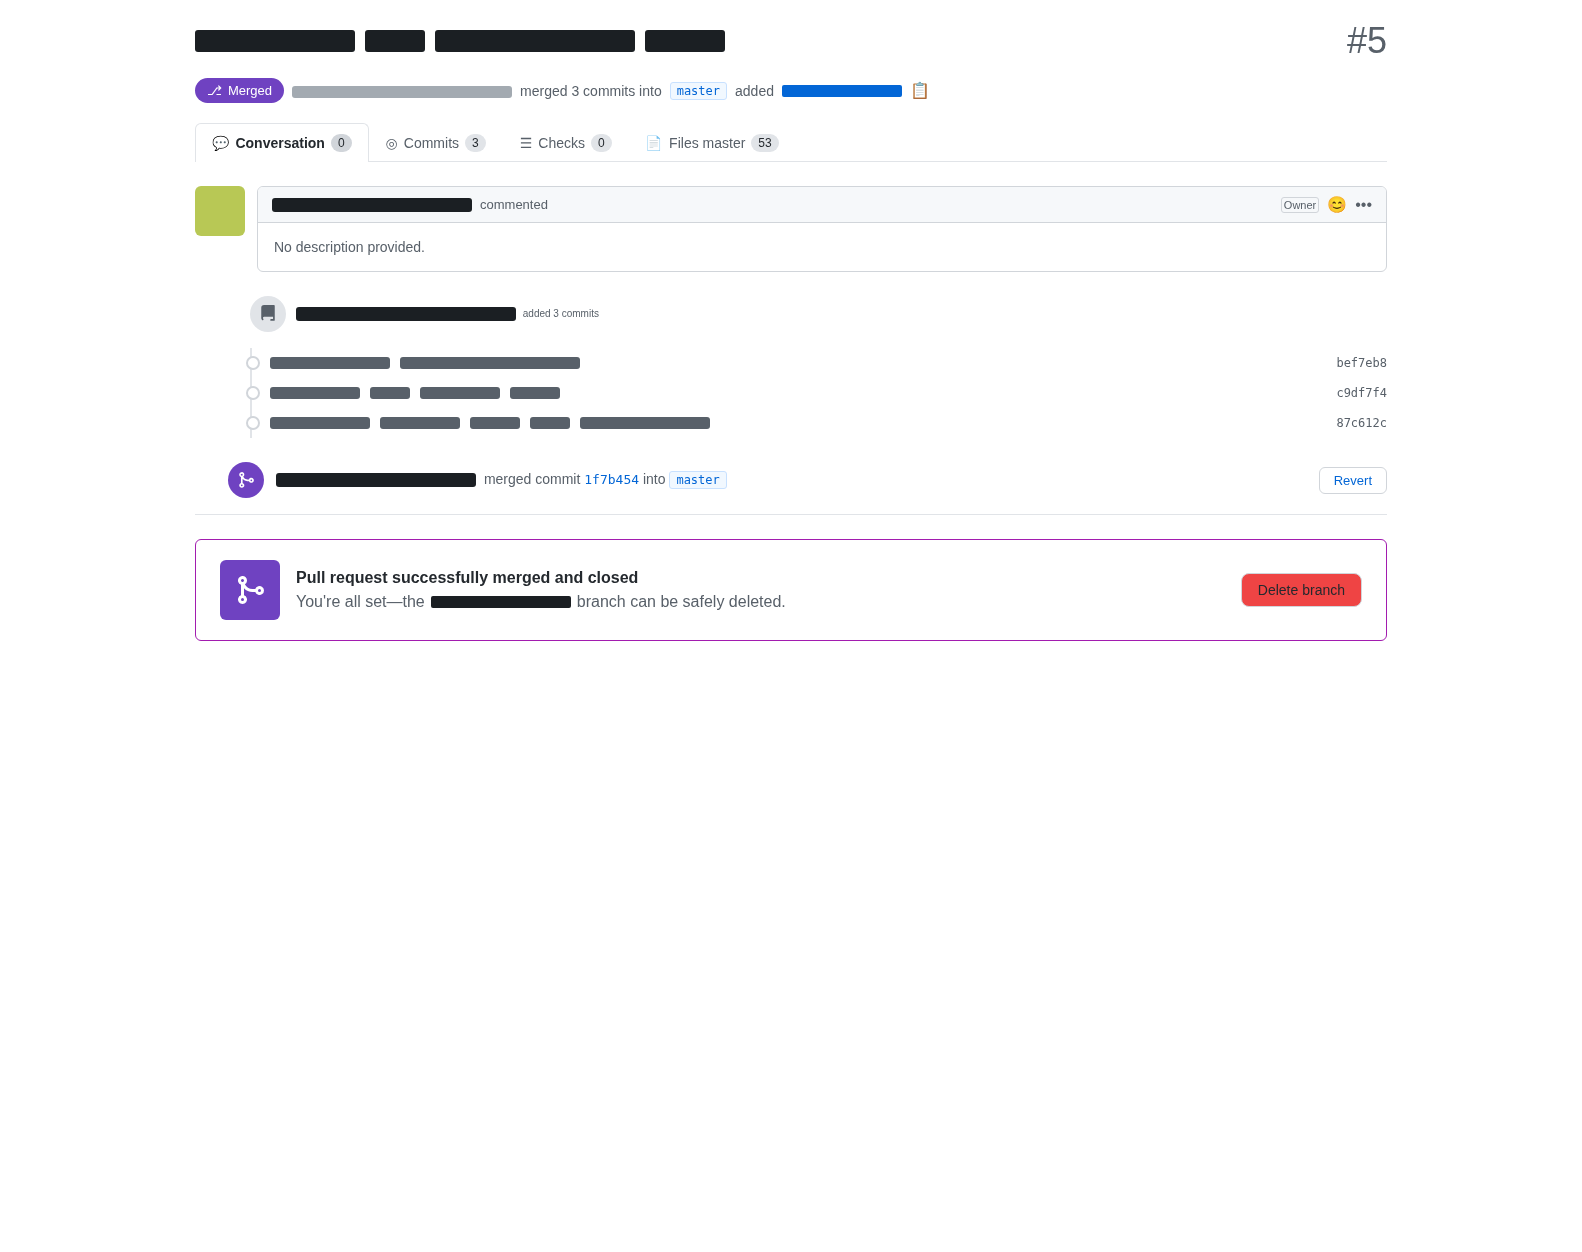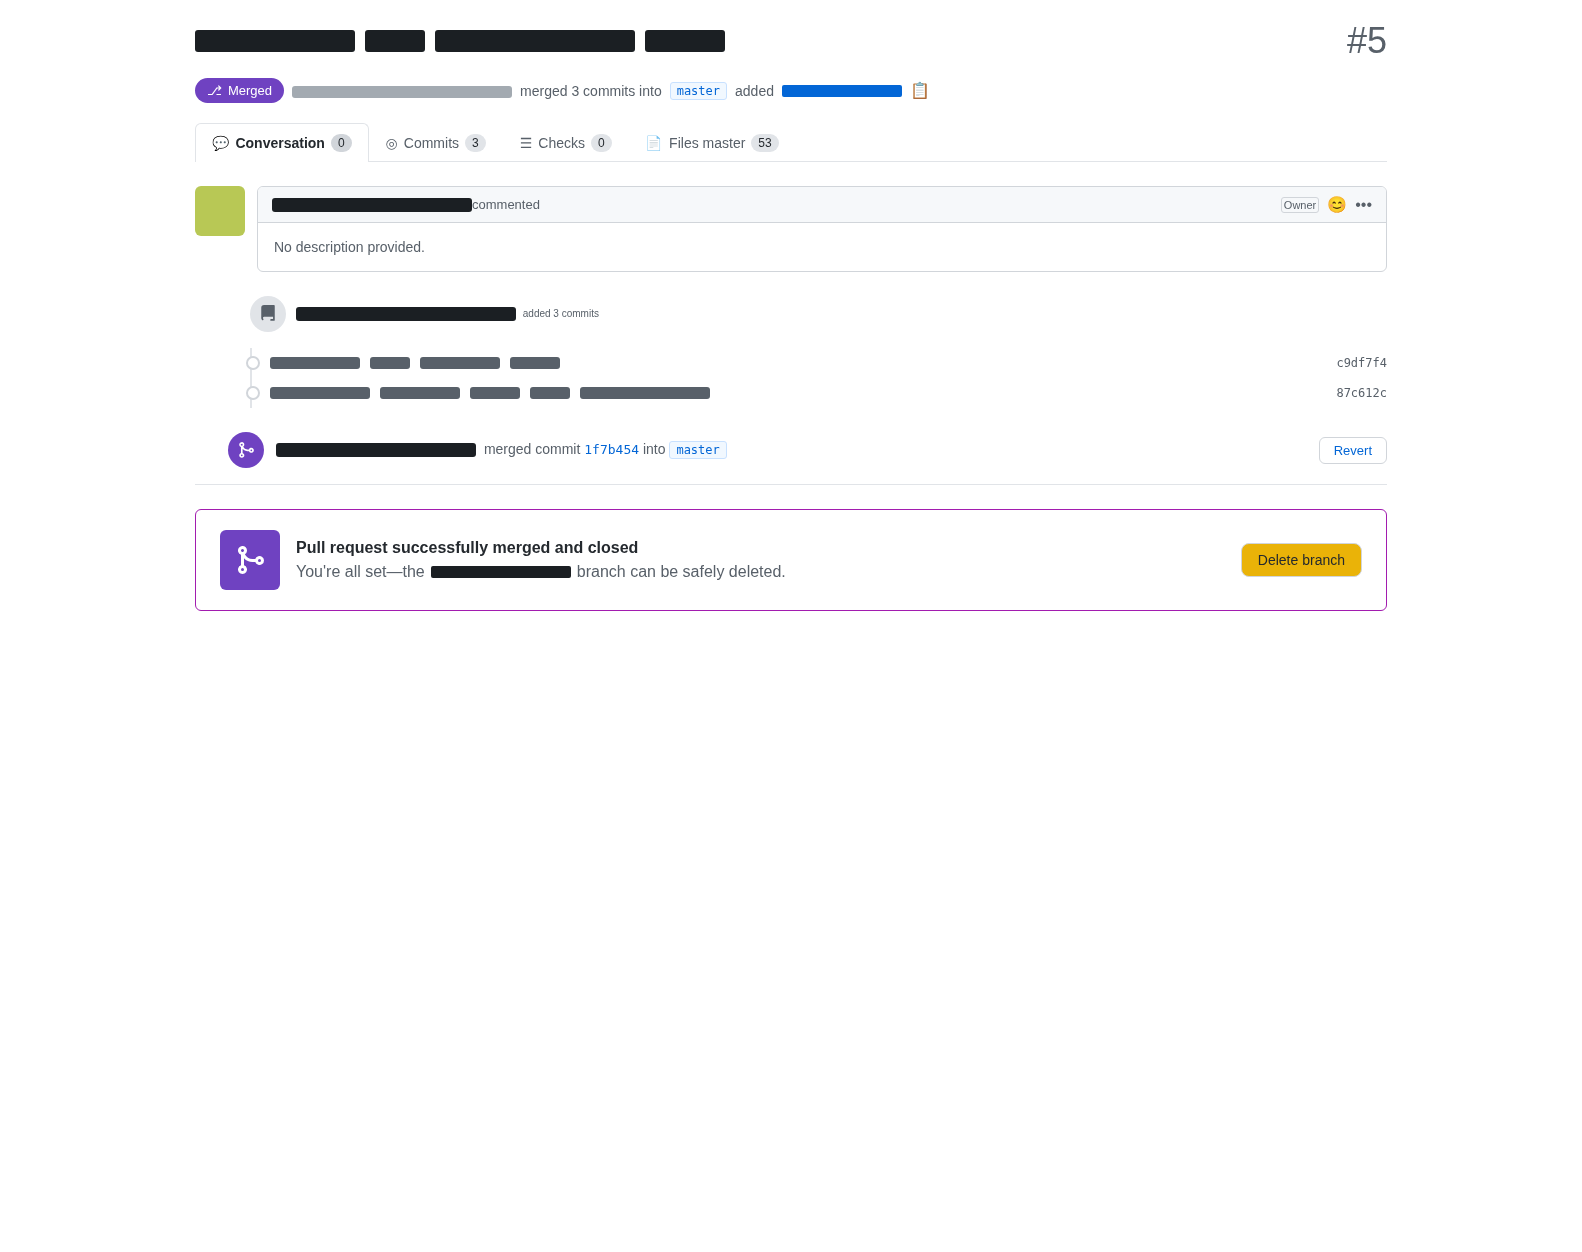--- a/index.html
+++ b/index.html
@@ -27,21 +27,21 @@
     .tab.active { background: #fff; border-color: #e1e4e8; border-radius: 6px 6px 0 0; color: #24292e; font-weight: 600; }
     .tab-count { background: #e1e4e8; border-radius: 20px; padding: 2px 7px; font-size: 12px; font-weight: 500; color: #24292e; }
     .tab.active .tab-count { background: #d1d5da; }
     .main-content { flex: 1; }
 
     
     .comment-container { display: flex; gap: 12px; margin-bottom: 24px; }
     .avatar { width: 50px; height: 50px; background: #b8c855; border-radius: 6px; flex-shrink: 0; }
     .comment-box { flex: 1; border: 1px solid #d1d5da; border-radius: 6px; overflow: hidden; }
     .comment-header { display: flex; align-items: center; justify-content: space-between; background: #f6f8fa; border-bottom: 1px solid #d1d5da; padding: 8px 14px; }
-    .comment-header-left { display: flex; align-items: center; gap: 0; }
+    .comment-header-left { display: flex; align-items: center; gap: 8px; }
     .username-block { height: 14px; width: 200px; background: #1b1f23; border-radius: 3px; display: inline-block; }
     .commented-text { color: #586069; font-size: 13px; }
     .owner-badge { border: 1px solid #d1d5da; border-radius: 3px; padding: 1px 2px; font-size: 11px; color: #586069; }
     .comment-header-right { display: flex; align-items: center; gap: 8px; color: #586069; }
     .emoji-btn { cursor: pointer; font-size: 16px; }
     .more-btn { cursor: pointer; font-size: 16px; }
     .comment-body { padding: 16px; color: #586069; font-size: 14px; }
 
     
     .commits-section { margin-bottom: 24px; }
@@ -69,21 +69,21 @@
     
     .divider { border: none; border-top: 1px solid #e1e4e8; margin: 16px 0; }
 
     
     .merge-success-box { display: flex; align-items: center; gap: 16px; background: #fff; border: 1px solid #a21caf; border-radius: 6px; padding: 20px 24px; margin-top: 24px; }
     .merge-success-icon { width: 60px; height: 60px; background: #6f42c1; border-radius: 6px; display: flex; align-items: center; justify-content: center; color: #fff; font-size: 28px; flex-shrink: 0; }
     .merge-success-text { flex: 1; }
     .merge-success-title { font-weight: 600; font-size: 16px; margin-bottom: 6px; }
     .merge-success-desc { color: #586069; font-size: 16px; display: flex; align-items: center; gap: 6px; }
     .branch-desc-block { height: 12px; width: 140px; background: #1b1f23; border-radius: 2px; display: inline-block; vertical-align: middle; }
-    .delete-branch-btn { border: 1px solid #d1d5da; border-radius: 8px; padding: 8px 16px; background: #eab308; color: #24292e; font-size: 14px; cursor: pointer; font-weight: 500; white-space: nowrap; }
+    .delete-branch-btn { border: 1px solid #d1d5da; border-radius: 8px; padding: 8px 16px; background: #ef4444; color: #24292e; font-size: 14px; cursor: pointer; font-weight: 500; white-space: nowrap; }
   </style>
 </head>
 <body>
 
 <div class="page">
 
   <div class="pr-header">
     <div class="pr-title-blocks">
       <div class="title-block" style="width:160px"></div>
       <div class="title-block" style="width:60px"></div>
@@ -161,20 +161,27 @@
           </svg>
         </div>
         <div class="commits-header-text">
           <span class="commits-username-block"></span>
           <span>added 3 commits</span>
         </div>
       </div>
 
       <div class="commit-list">
 
+        <div class="commit-row">
+          <div style="display:flex;align-items:center;gap:10px;">
+            <div class="commit-message-block" style="width:120px"></div>
+            <div class="commit-message-block" style="width:180px"></div>
+          </div>
+          <span class="commit-hash">bef7eb8</span>
+        </div>
 
         <div class="commit-row">
           <div style="display:flex;align-items:center;gap:10px;">
             <div class="commit-message-block" style="width:90px"></div>
             <div class="commit-message-block" style="width:40px"></div>
             <div class="commit-message-block" style="width:80px"></div>
             <div class="commit-message-block" style="width:50px"></div>
           </div>
           <span class="commit-hash">c9df7f4</span>
         </div>

